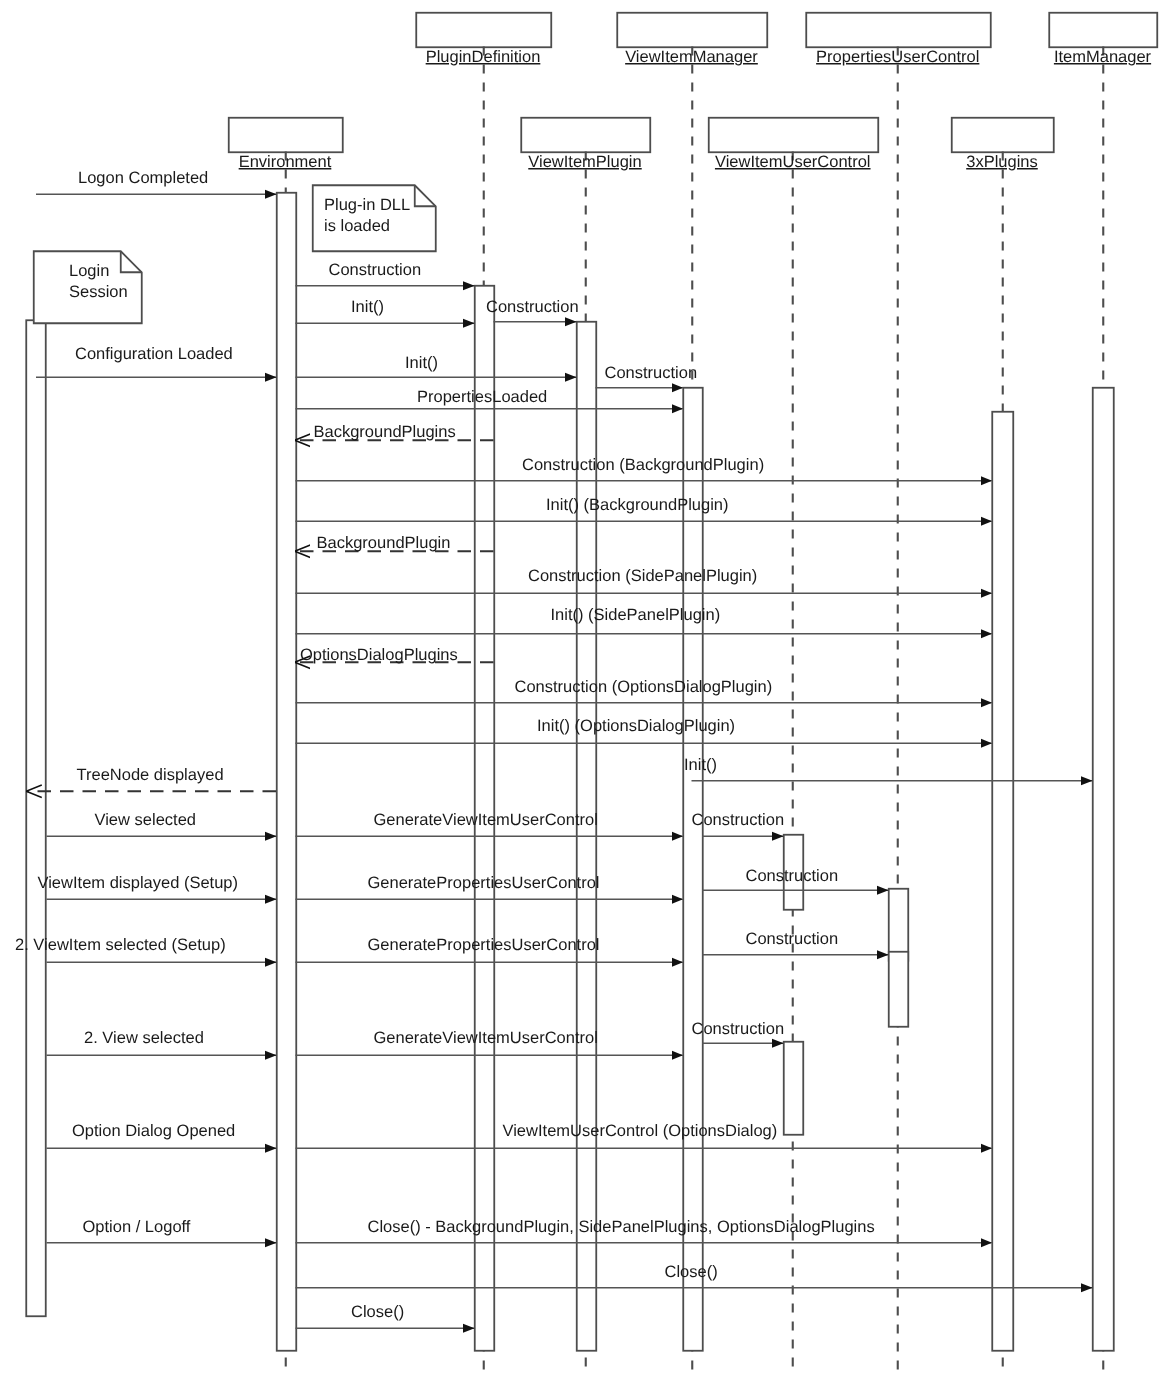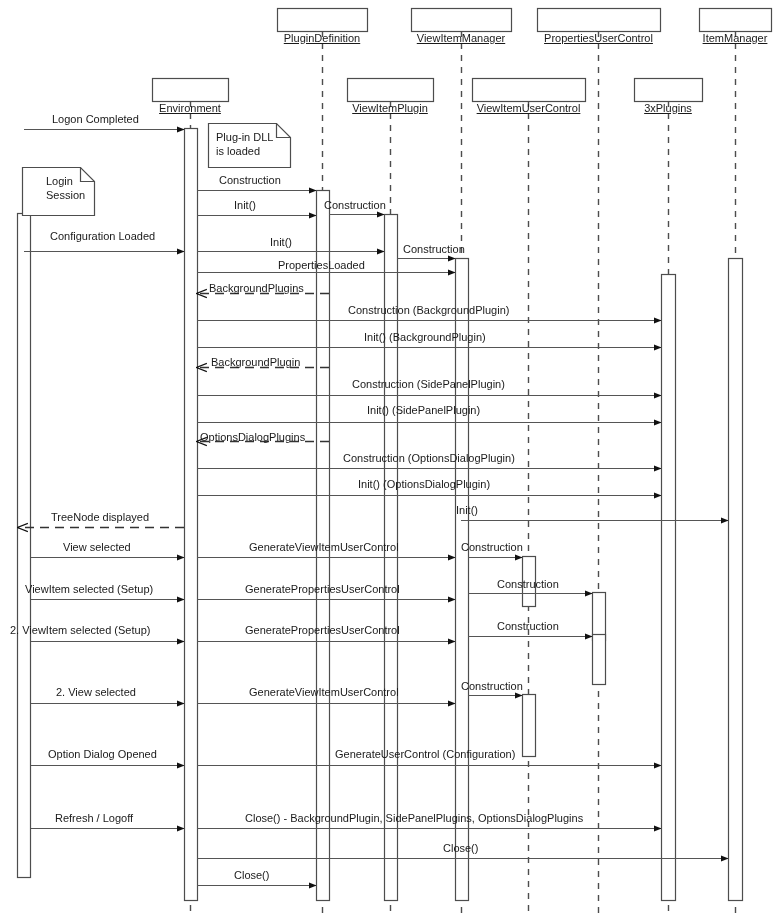--- a/index.html
+++ b/index.html
@@ -125,32 +125,32 @@
       <div class="lbl" style="left: 352px; top: 378px;">Construction (SidePanelPlugin)</div>
       <div class="lbl" style="left: 367px; top: 404px;">Init()  (SidePanelPlugin)</div>
       <div class="lbl" style="left: 200px; top: 431px;">OptionsDialogPlugins</div>
       <div class="lbl" style="left: 343px; top: 452px;">Construction (OptionsDialogPlugin)</div>
       <div class="lbl" style="left: 358px; top: 478px; text-align: center;">Init()  (OptionsDialogPlugin)</div>
       <div class="lbl" style="left: 456px; top: 504px;">Init()</div>
       <div class="lbl" style="left: 51px; top: 511px;">TreeNode displayed</div>
       <div class="lbl" style="left: 63px; top: 541px;">View selected</div>
       <div class="lbl" style="left: 249px; top: 541px;">GenerateViewItemUserControl</div>
       <div class="lbl" style="left: 461px; top: 541px;">Construction</div>
-      <div class="lbl" style="left: 25px; top: 583px;">ViewItem selected (Setup)</div>
+      <div class="lbl" style="left: 25px; top: 583px;">ViewItem displayed (Setup)</div>
       <div class="lbl" style="left: 245px; top: 583px;">GeneratePropertiesUserControl</div>
       <div class="lbl" style="left: 497px; top: 578px;">Construction</div>
       <div class="lbl" style="left: 10px; top: 624px;">2. ViewItem selected (Setup)</div>
       <div class="lbl" style="left: 245px; top: 624px;">GeneratePropertiesUserControl</div>
       <div class="lbl" style="left: 497px; top: 620px;">Construction</div>
       <div class="lbl" style="left: 56px; top: 686px;">2. View selected</div>
       <div class="lbl" style="left: 249px; top: 686px;">GenerateViewItemUserControl</div>
       <div class="lbl" style="left: 461px; top: 680px;">Construction</div>
       <div class="lbl" style="left: 48px; top: 748px;">Option Dialog Opened</div>
-      <div class="lbl" style="left: 335px; top: 748px;">GenerateUserControl (Configuration)</div>
-      <div class="lbl" style="left: 55px; top: 812px;">Refresh / Logoff</div>
+      <div class="lbl" style="left: 335px; top: 748px;">ViewItemUserControl (OptionsDialog)</div>
+      <div class="lbl" style="left: 55px; top: 812px;">Option / Logoff</div>
       <div class="lbl" style="left: 245px; top: 812px; text-align: right;">Close() - BackgroundPlugin, SidePanelPlugins, OptionsDialogPlugins</div>
       <div class="lbl" style="left: 443px; top: 842px;">Close()</div>
       <div class="lbl" style="left: 234px; top: 869px;">Close()</div>
       <div class="note-txt" style="left: 216px; top: 131px;">Plug-in DLL
 is loaded</div>
       <div class="note-txt" style="left: 30px; top: 175px; margin-left: 16px;">Login
 Session</div>
     </div>
 </div>
 

